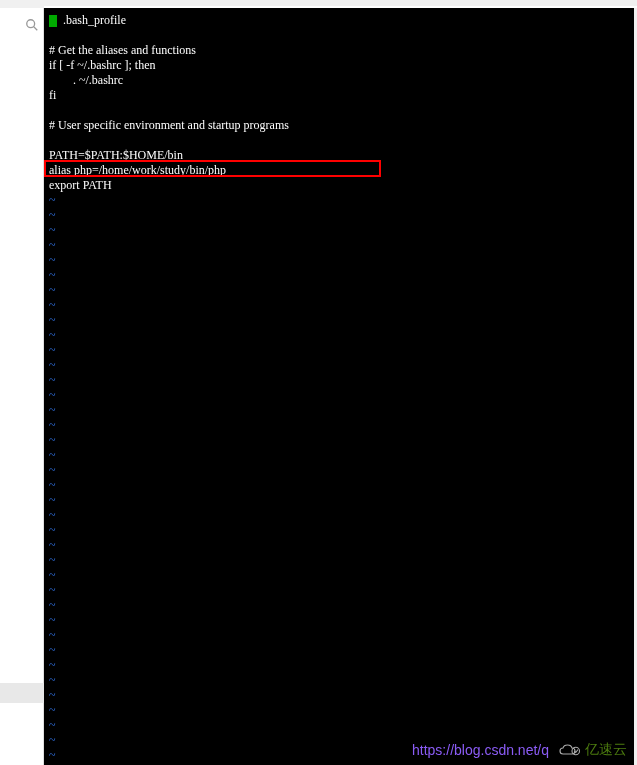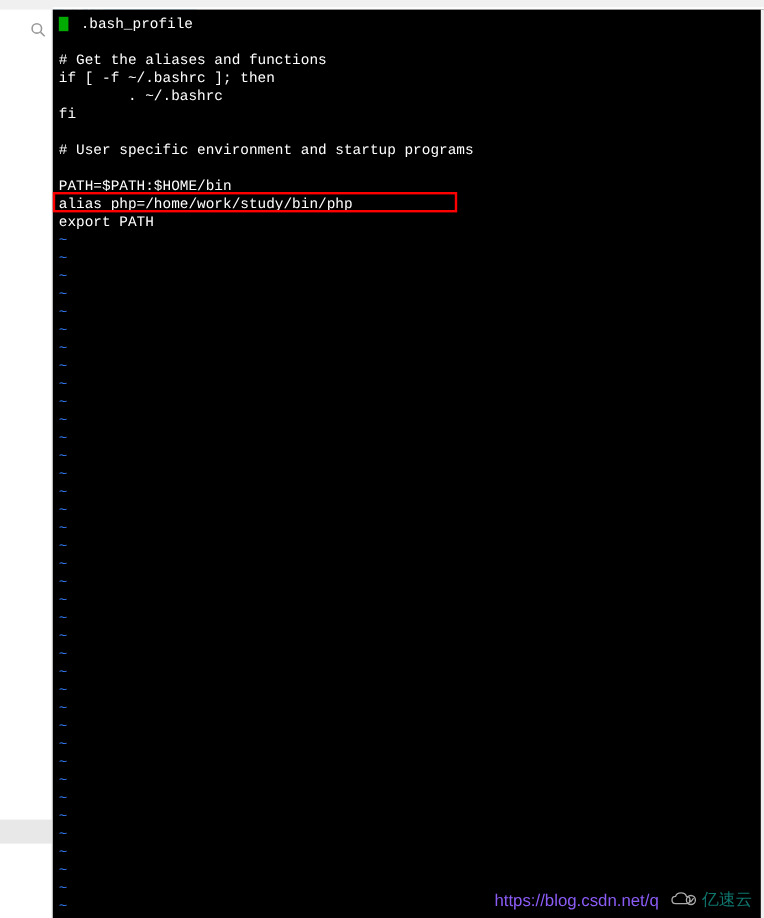--- a/index.html
+++ b/index.html
@@ -63,21 +63,21 @@
       position: absolute;
       left: 44px;
       top: 8px;
       right: 0;
       bottom: 0;
       background: #000000;
       color: #ffffff;
       font-size: 12px;
       line-height: 15px;
       padding: 5px 5px;
-      font-family: Liberation Mono, monospace;
+      font-family: Liberation Serif, serif;
       white-space: pre;
     }
     .editor-top-border {
       position: absolute;
       left: 44px;
       top: 6px;
       right: 0;
       height: 2px;
       background: #ffffff;
     }
@@ -109,25 +109,25 @@
       display: flex;
       align-items: center;
       gap: 8px;
     }
     .watermark-text {
       color: #8b5cf6;
       font-size: 14px;
       font-family: Arial, sans-serif;
     }
     .watermark-logo {
-      color: #0f766e;
+      color: #4d7c0f;
       font-size: 14px;
       font-family: Liberation Sans, sans-serif;
       display: flex;
-      align-items: center;
+      align-items: flex-end;
       gap: 4px;
     }
     .cloud-icon {
       width: 24px;
       height: 16px;
     }
     .right-edge {
       position: absolute;
       right: 0;
       top: 8px;

